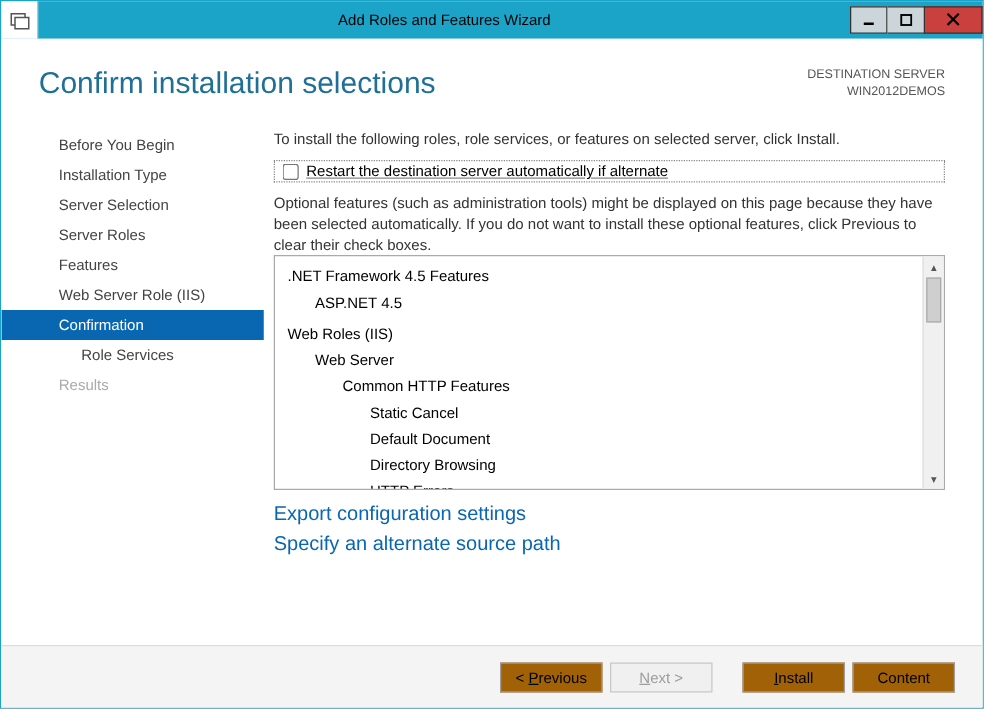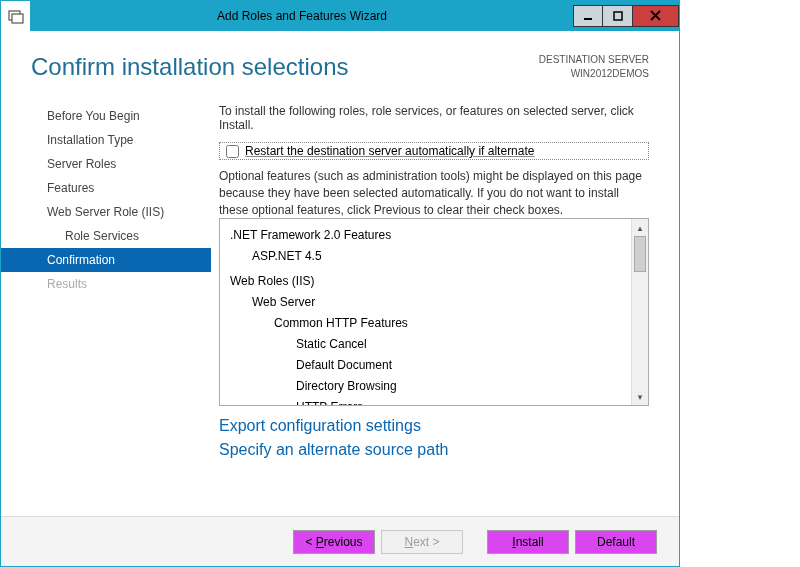--- a/index.html
+++ b/index.html
@@ -1,18 +1,18 @@
 <!DOCTYPE html>
 <html><head>
 <meta charset="utf-8">
 <style>
   * { box-sizing: border-box; }
   html, body { margin: 0; padding: 0; font-family: "Segoe UI", Tahoma, sans-serif; font-size: 12px; color: #000; }
   .window {
-    width: 680px; height: 567px;
+    width: 787px; height: 567px;
     border: 1px solid #1ca4c8;
     background: #fff;
     display: flex; flex-direction: column;
     position: relative;
   }
   
   .titlebar {
     height: 30px;
     background: #1ca4c8;
     display: flex; align-items: center;
@@ -151,21 +151,21 @@
   
   .footer {
     height: 50px;
     border-top: 1px solid #ddd;
     background: #f4f4f4;
     display: flex; align-items: center; justify-content: flex-end;
     padding: 0 22px; gap: 6px;
   }
   .footer button {
     min-width: 82px; height: 24px;
-    background: #d946ef;
+    background: #a16207;
     border: 1px solid #9d9d9d;
     font-size: 12px;
     font-family: inherit;
   }
   .footer button:disabled {
     color: #9d9d9d;
     border-color: #c8c8c8;
     background: #f0f0f0;
   }
   .footer .gap { width: 12px; }
@@ -212,41 +212,42 @@
         <div>DESTINATION SERVER</div>
         <div>WIN2012DEMOS</div>
       </div>
     </div>
 
     <div class="main">
 
       <div class="sidebar">
         <div class="step">Before You Begin</div>
         <div class="step">Installation Type</div>
+        <div class="step">Server Selection</div>
         <div class="step">Server Roles</div>
         <div class="step">Features</div>
         <div class="step">Web Server Role (IIS)</div>
+        <div class="step active">Confirmation</div>
         <div class="step indent">Role Services</div>
-        <div class="step active">Confirmation</div>
         <div class="step disabled">Results</div>
       </div>
 
       <div class="content">
         <div class="instruction">To install the following roles, role services, or features on selected server, click Install.</div>
 
         <div class="restart-row">
           <input type="checkbox" style="">
           <label>Restart the destination server automatically if alternate</label>
         </div>
 
         <div class="optional">Optional features (such as administration tools) might be displayed on this page because they have been selected automatically. If you do not want to install these optional features, click Previous to clear their check boxes.</div>
 
         <div class="feature-box">
           <div class="feature-list">
-            <div class="l0">.NET Framework 2.0 Features</div>
+            <div class="l0">.NET Framework 4.5 Features</div>
             <div class="l1">ASP.NET 4.5</div>
             <div class="l0" style="margin-top:4px;">Web Roles (IIS)</div>
             <div class="l1">Web Server</div>
             <div class="l2">Common HTTP Features</div>
             <div class="l3">Static Cancel</div>
             <div class="l3">Default Document</div>
             <div class="l3">Directory Browsing</div>
             <div class="l3">HTTP Errors</div>
 
           </div>
@@ -264,17 +265,17 @@
         </div>
       </div>
 
     </div>
 
     <div class="footer">
       <button><span>&lt; <span class="u">P</span>revious</span></button>
       <button disabled=""><span><span class="u">N</span>ext &gt;</span></button>
       <div class="gap"></div>
       <button><span class="u">I</span>nstall</button>
-      <button>Default</button>
+      <button>Content</button>
     </div>
 
   </div>
 </div>
 
 </body></html>

